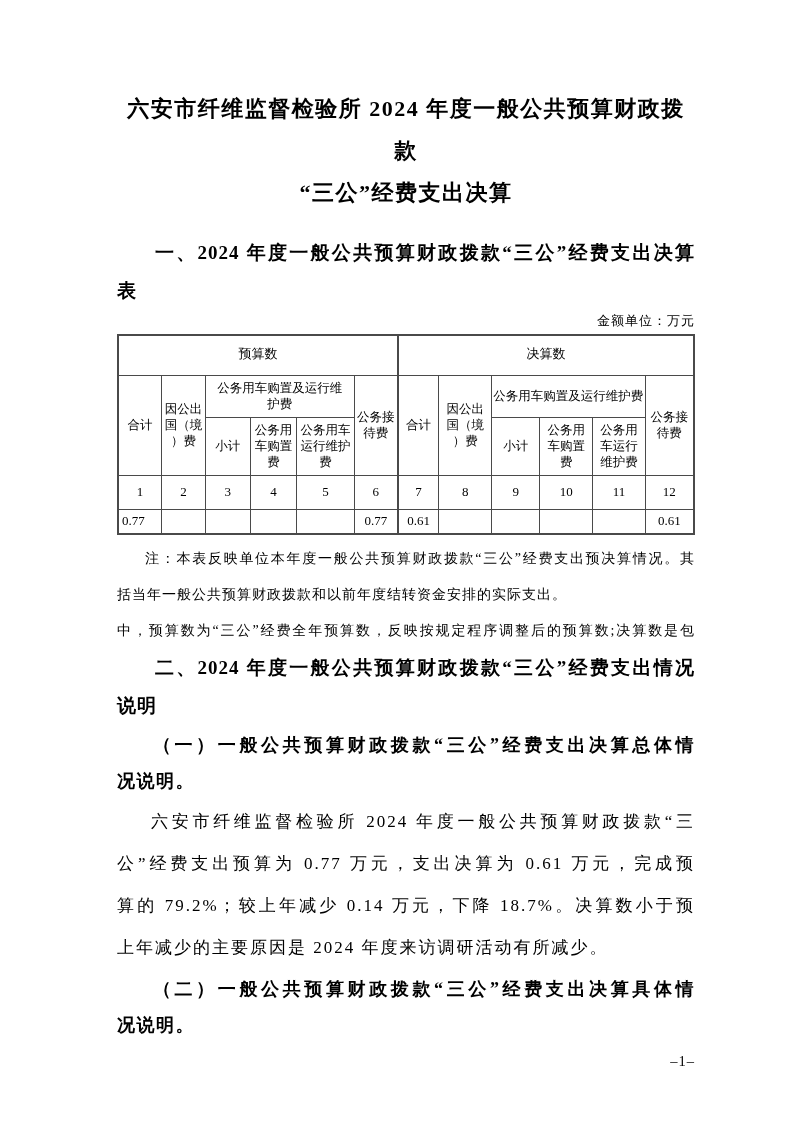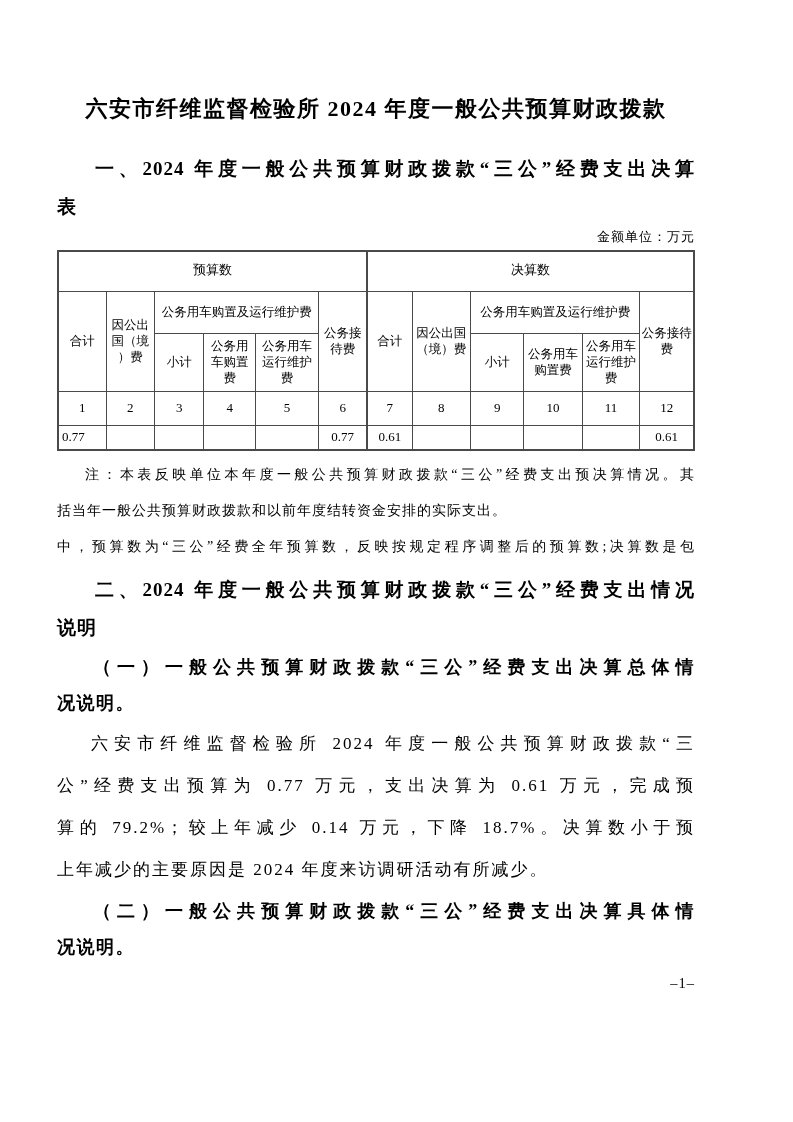--- a/index.html
+++ b/index.html
@@ -3,34 +3,34 @@
 <meta charset="utf-8">
 <style>
   * { margin: 0; padding: 0; box-sizing: border-box; }
   html, body { background: #ffffff; }
   body {
     width: 793px; height: 1122px;
     font-family: "Liberation Serif", "DejaVu Serif", serif;
     color: #000;
     overflow: hidden;
   }
-  .page { padding: 88px 98px 0 57px; }
+  .page { padding: 88px 98px 0 117px; }
 
   
   .doc-title { font-size: 22px; font-weight: bold; line-height: 42px; text-align: center; letter-spacing: 1.5px; }
 
   
   .jline { text-align: justify; text-align-last: justify; }
   .jline.first { text-indent: 2em; }
   .jline.last { text-align-last: left; }
 
   .h1 { font-size: 19px; font-weight: bold; line-height: 38px; }
   .h1 .jline { letter-spacing: 1px; }
   .h1.s1 { margin-top: 20px; }
-  .h1.s2 { margin-top: 6px; }
+  .h1.s2 { }
 
   .h2 { font-size: 18px; font-weight: bold; line-height: 36px; margin-top: 2px; }
   .h2 .jline { letter-spacing: 1.5px; }
 
   .unit { font-size: 13px; line-height: 18px; text-align: right; letter-spacing: 1px; margin-top: 2px; }
 
   
   table { width: 100%; border-collapse: collapse; table-layout: fixed; margin-top: 4px; border: 2px solid #4a4a4a; }
   td { border: 1px solid #4a4a4a; text-align: center; vertical-align: middle; font-size: 12.5px; line-height: 16px; padding: 1px; }
   .hdr { word-break: break-all; line-break: anywhere; }
@@ -54,20 +54,21 @@
 
   .pagenum { text-align: right; font-size: 14.5px; line-height: 20px; margin-top: 8px; letter-spacing: 1px; }
 </style>
 </head>
 <body>
 
 <div class="page">
 
   <div class="doc-title">
     <div>六安市纤维监督检验所 2024 年度一般公共预算财政拨款</div>
+    <div>“三公”经费支出决算</div>
   </div>
 
   <div class="h1 s1">
     <div class="jline first">一、2024 年度一般公共预算财政拨款“三公”经费支出决算</div>
     <div class="jline last">表</div>
   </div>
 
   <div class="unit">金额单位：万元</div>
 
   <table>

